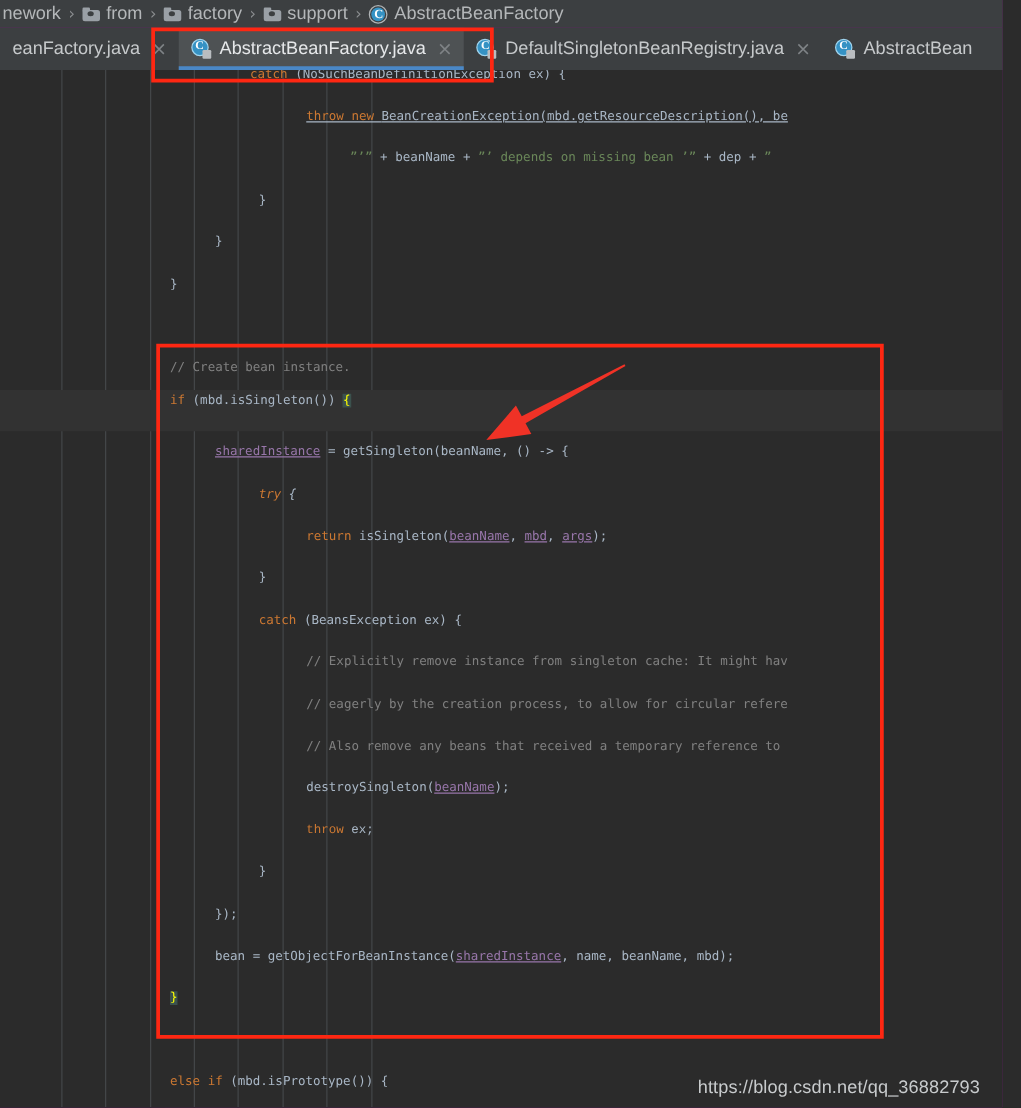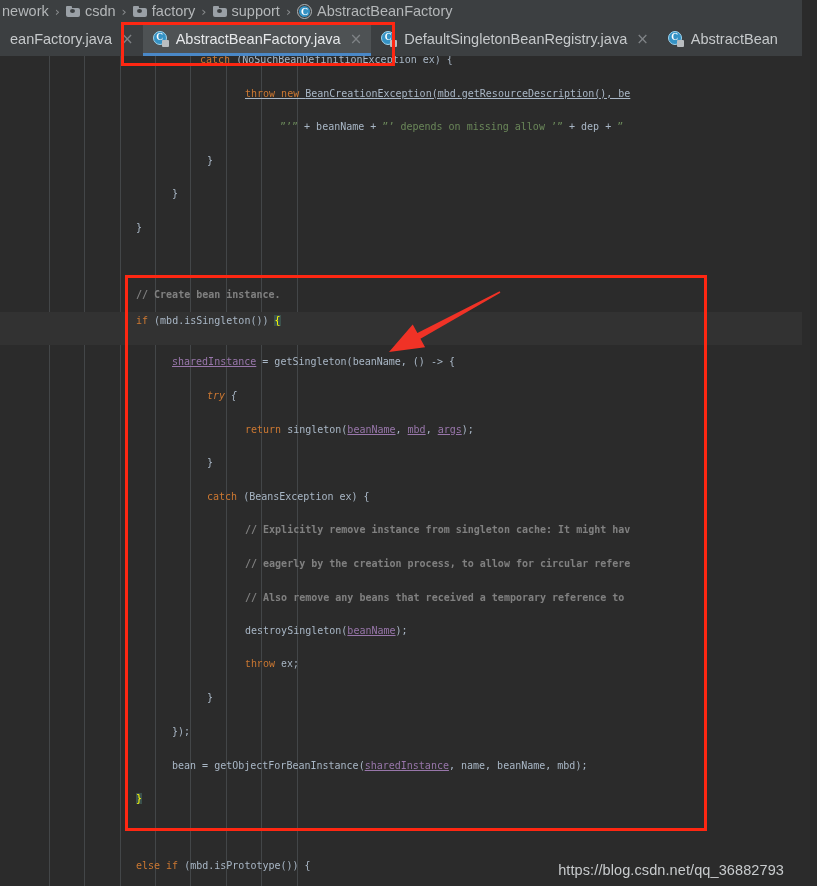--- a/index.html
+++ b/index.html
@@ -219,21 +219,21 @@
   .line-hl {
     position: absolute;
     left: 0;
     width: 817px;
     height: 33.6px;
     background: #323232;
   }
 
   
   .kw   { color: #cc7832; }
-  .cmt  { color: #808080; font-weight: bold; }
+  .cmt  { color: #808080; }
   .str  { color: #6a8759; }
   .fld  { color: #9876aa; text-decoration: underline; }
   .plain{ color: #a9b7c6; }
   .brace-match {
     color: #ffff00;
     background: #3b514d;
   }
 
   
   .redbox {
@@ -264,21 +264,21 @@
       <span class="crumb">
         <span>nework</span>
       </span>
       <span class="crumb-sep">›</span>
       <span class="crumb">
         <span class="folder-icon">
           <span class="fbody"></span>
           <span class="ftab"></span>
           <span class="fdot"></span>
         </span>
-        <span>csdn</span>
+        <span>from</span>
       </span>
       <span class="crumb-sep">›</span>
       <span class="crumb">
         <span class="folder-icon">
           <span class="fbody"></span>
           <span class="ftab"></span>
           <span class="fdot"></span>
         </span>
         <span>factory</span>
       </span>
@@ -343,30 +343,30 @@
         <div class="indent-guide" style="left: 120px;"></div>
         <div class="indent-guide" style="left: 155px;"></div>
         <div class="indent-guide" style="left: 190px;"></div>
         <div class="indent-guide" style="left: 226px;"></div>
         <div class="indent-guide" style="left: 261px;"></div>
         <div class="indent-guide" style="left: 297px;"></div>
       </div>
     <div class="code-layer" id="code-layer">
         <div class="line" style="top: -13px; left: 200px;"><span class="kw">catch </span><span class="plain">(NoSuchBeanDefinitionException ex) {</span></div>
         <div class="line" style="top: 20.6px; left: 245px; text-decoration: underline;"><span class="kw">throw new </span><span class="plain">BeanCreationException(mbd.getResourceDescription(), be</span></div>
-        <div class="line" style="top: 54.2px; left: 280px;"><span class="str">”’”</span><span class="plain"> + beanName + </span><span class="str">”’ depends on missing allow ’”</span><span class="plain"> + dep + </span><span class="str">”</span></div>
+        <div class="line" style="top: 54.2px; left: 280px;"><span class="str">”’”</span><span class="plain"> + beanName + </span><span class="str">”’ depends on missing bean ’”</span><span class="plain"> + dep + </span><span class="str">”</span></div>
         <div class="line" style="top: 87.8px; left: 207px;"><span class="plain">}</span></div>
         <div class="line" style="top: 121.4px; left: 172px;"><span class="plain">}</span></div>
         <div class="line" style="top: 155px; left: 136px;"><span class="plain">}</span></div>
         <div class="line" style="top: 222.2px; left: 136px;"><span class="cmt">// Create bean instance.</span></div>
         <div class="line-hl" style="top: 255.8px;"></div>
         <div class="line" style="top: 248px; left: 136px;"><span class="kw">if</span><span class="plain"> (mbd.isSingleton()) </span><span class="brace-match">{</span></div>
         <div class="line" style="top: 289.4px; left: 172px;"><span class="fld">sharedInstance</span><span class="plain"> = getSingleton(beanName, () -&gt; {</span></div>
         <div class="line" style="top: 323px; left: 207px; font-style: italic;"><span class="kw">try</span><span class="plain"> {</span></div>
-        <div class="line" style="top: 356.6px; left: 245px;"><span class="kw">return</span><span class="plain"> singleton(</span><span class="fld">beanName</span><span class="plain">, </span><span class="fld">mbd</span><span class="plain">, </span><span class="fld">args</span><span class="plain">);</span></div>
+        <div class="line" style="top: 356.6px; left: 245px;"><span class="kw">return</span><span class="plain"> isSingleton(</span><span class="fld">beanName</span><span class="plain">, </span><span class="fld">mbd</span><span class="plain">, </span><span class="fld">args</span><span class="plain">);</span></div>
         <div class="line" style="top: 390.2px; left: 207px;"><span class="plain">}</span></div>
         <div class="line" style="top: 423.8px; left: 207px;"><span class="kw">catch</span><span class="plain"> (BeansException ex) {</span></div>
         <div class="line" style="top: 457.4px; left: 245px;"><span class="cmt">// Explicitly remove instance from singleton cache: It might hav</span></div>
         <div class="line" style="top: 491px; left: 245px;"><span class="cmt">// eagerly by the creation process, to allow for circular refere</span></div>
         <div class="line" style="top: 524.6px; left: 245px;"><span class="cmt">// Also remove any beans that received a temporary reference to</span></div>
         <div class="line" style="top: 558.2px; left: 245px;"><span class="plain">destroySingleton(</span><span class="fld">beanName</span><span class="plain">);</span></div>
         <div class="line" style="top: 591.8px; left: 245px; font-family: Liberation Mono, monospace;"><span class="kw">throw</span><span class="plain"> ex;</span></div>
         <div class="line" style="top: 625.4px; left: 207px;"><span class="plain">}</span></div>
         <div class="line" style="top: 659px; left: 172px;"><span class="plain">});</span></div>
         <div class="line" style="top: 692.6px; left: 172px;"><span class="plain">bean = getObjectForBeanInstance(</span><span class="fld">sharedInstance</span><span class="plain">, name, beanName, mbd);</span></div>

